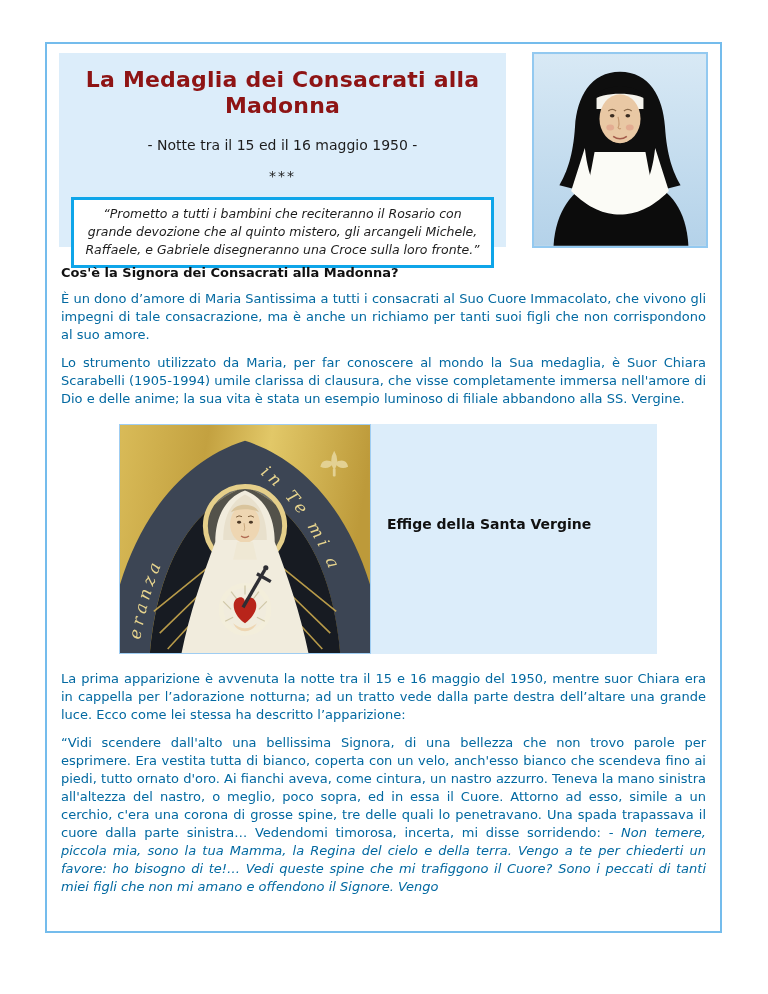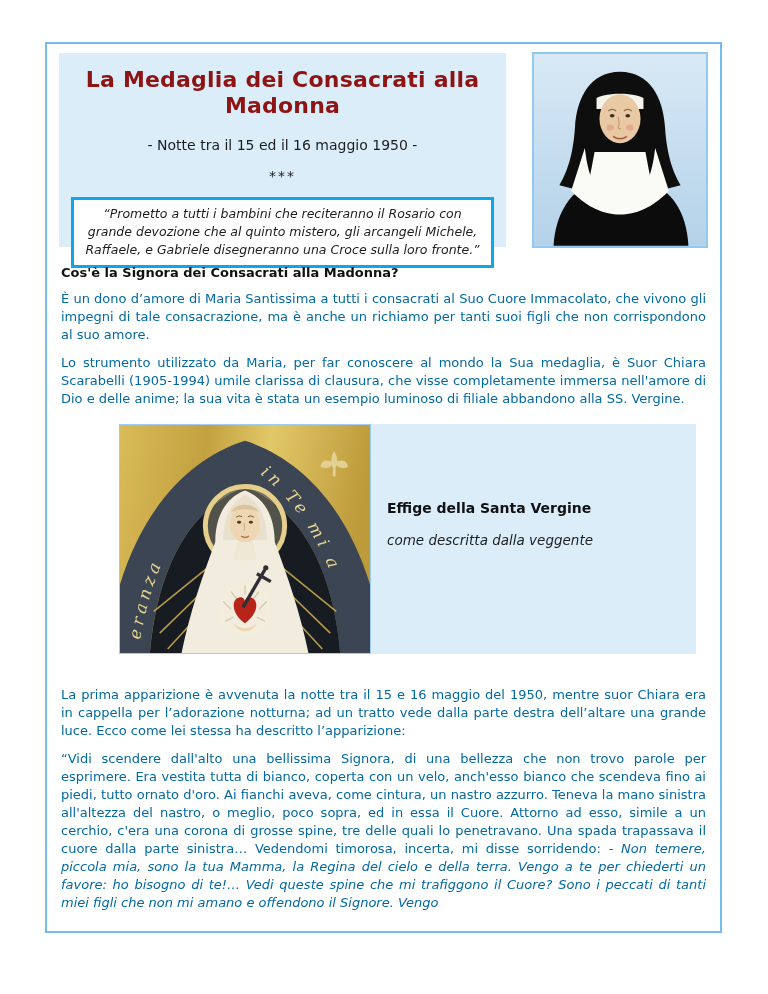--- a/index.html
+++ b/index.html
@@ -42,21 +42,21 @@
     font-size:13px; line-height:18px; text-align:justify; margin:10px 0 0 0;
     color:#0369a1;
   }
   p.body-par em { }
   .figure-row { display:flex; margin:16px 0 0 58px; height:230px; }
   .madonna-img {
     width:252px; height:230px; border:1px solid #9fcdf2; flex:none; background:#c9a84c;
   }
   .madonna-img svg { display:block; width:100%; height:100%; }
   .caption-panel {
-    width:325px; background:#dcedfa; display:flex; flex-direction:column;
+    width:286px; background:#dcedfa; display:flex; flex-direction:column;
     justify-content:center; padding:0 6px 30px 16px; flex:none;
   }
   .caption-title { font-weight:bold; font-size:14px; color:#111; }
   .caption-sub { font-style:italic; font-size:13.5px; margin-top:16px; color:#1d1d1d; }
 </style>
 </head>
 <body>
 
 <div class="page-box">
 
@@ -182,22 +182,21 @@
             <line x1="146" y1="146" x2="124" y2="184" stroke="#2e2e34" stroke-width="3.4"></line>
             <line x1="138" y1="150" x2="152" y2="158" stroke="#2e2e34" stroke-width="3.4"></line>
             <circle cx="147" cy="144" r="2.6" fill="#2e2e34"></circle>
           </g>
 
           <path d="M114,200 q12,10 24,0 q-4,8 -12,8 q-8,0 -12,-8 Z" fill="#eeD6b2"></path>
         </svg>
       </div>
       <div class="caption-panel">
         <div class="caption-title">Effige della Santa Vergine</div>
-        <div class="caption-sub">come descritta dalla veggente</div>
       </div>
     </div>
 
-    <p class="body-par" style="margin-top:32px;">La prima apparizione è avvenuta la notte tra il 15 e 16 maggio del 1950, mentre suor Chiara era in cappella per l’adorazione notturna; ad un tratto vede dalla parte destra dell’altare una grande luce. Ecco come lei stessa ha descritto l’apparizione:</p>
+    <p class="body-par" style="margin-top:16px;">La prima apparizione è avvenuta la notte tra il 15 e 16 maggio del 1950, mentre suor Chiara era in cappella per l’adorazione notturna; ad un tratto vede dalla parte destra dell’altare una grande luce. Ecco come lei stessa ha descritto l’apparizione:</p>
 
     <p class="body-par"><span>“Vidi scendere dall'alto una bellissima Signora, di una bellezza che non trovo parole per esprimere.  Era vestita tutta di bianco, coperta con un velo, anch'esso bianco che scendeva fino ai piedi, tutto ornato d'oro. Ai fianchi aveva, come cintura, un nastro azzurro. Teneva la mano sinistra all'altezza del nastro, o meglio, poco sopra, ed in essa il Cuore. Attorno ad esso, simile a un cerchio, c'era una corona di grosse spine, tre delle quali lo penetravano. Una spada trapassava il cuore dalla parte sinistra… Vedendomi timorosa, incerta, mi disse sorridendo: </span><em>- Non temere, piccola mia, sono la tua Mamma, la Regina del cielo e della terra. Vengo a te per chiederti un favore: ho bisogno di te!… Vedi queste spine che mi trafiggono il Cuore? Sono i peccati di tanti miei figli che non mi amano e offendono il Signore. Vengo</em></p>
 
   </div>
 </div>
 
 </body></html>

